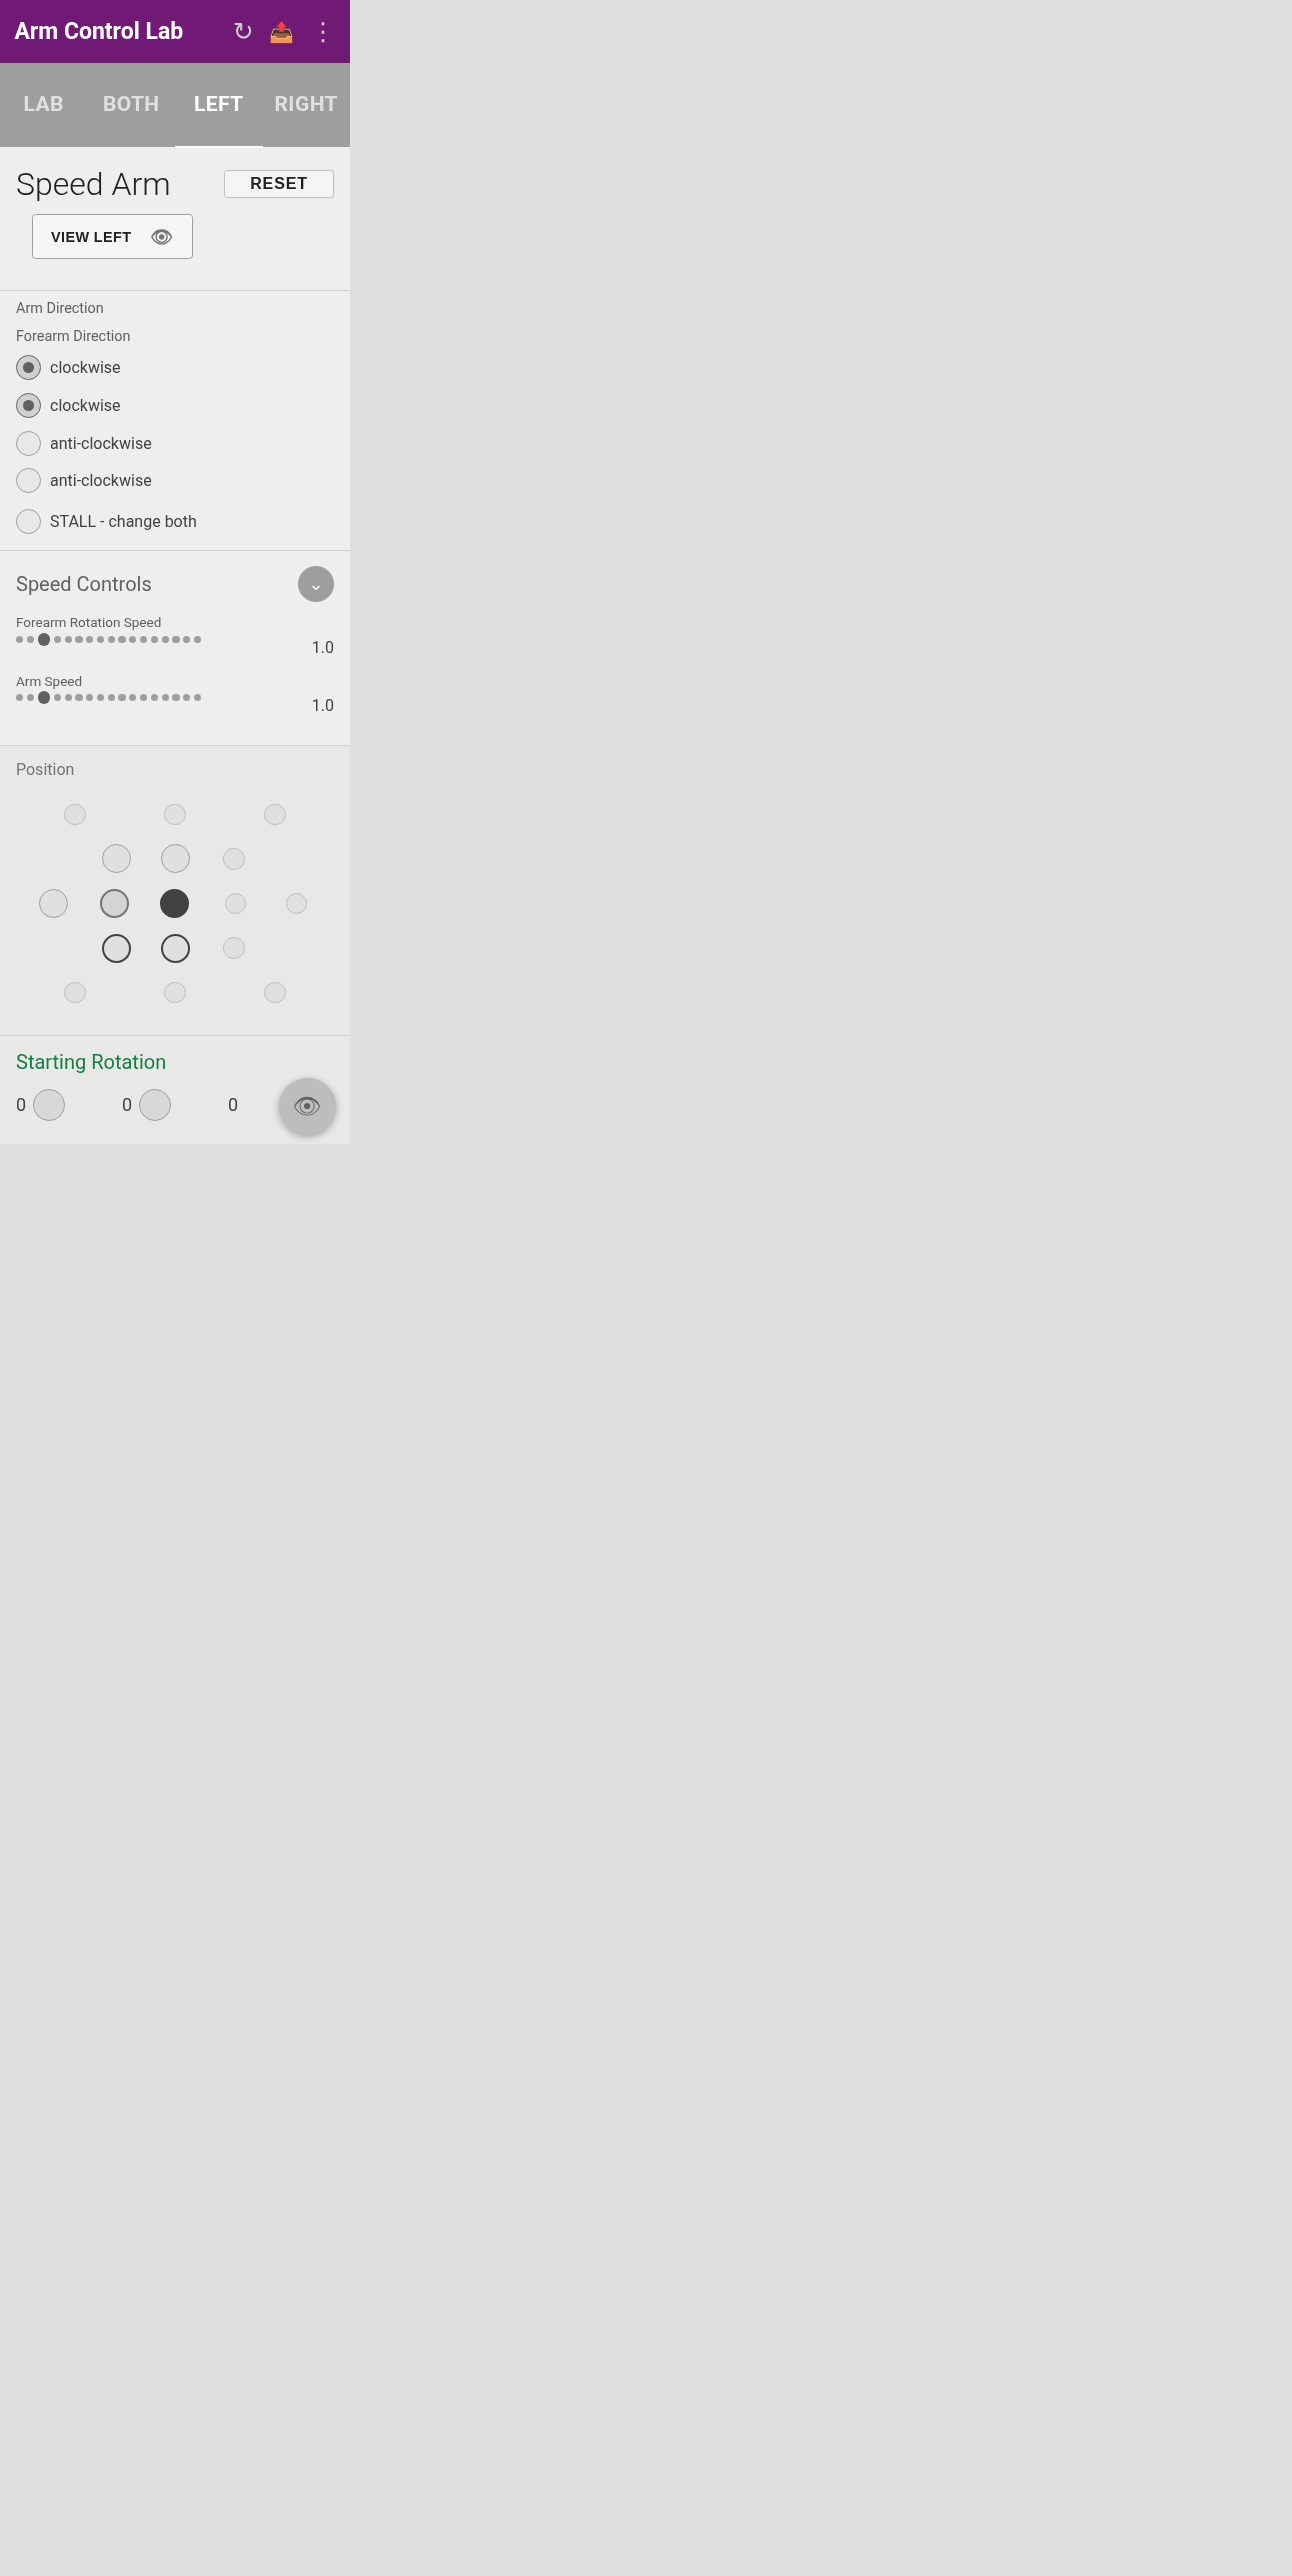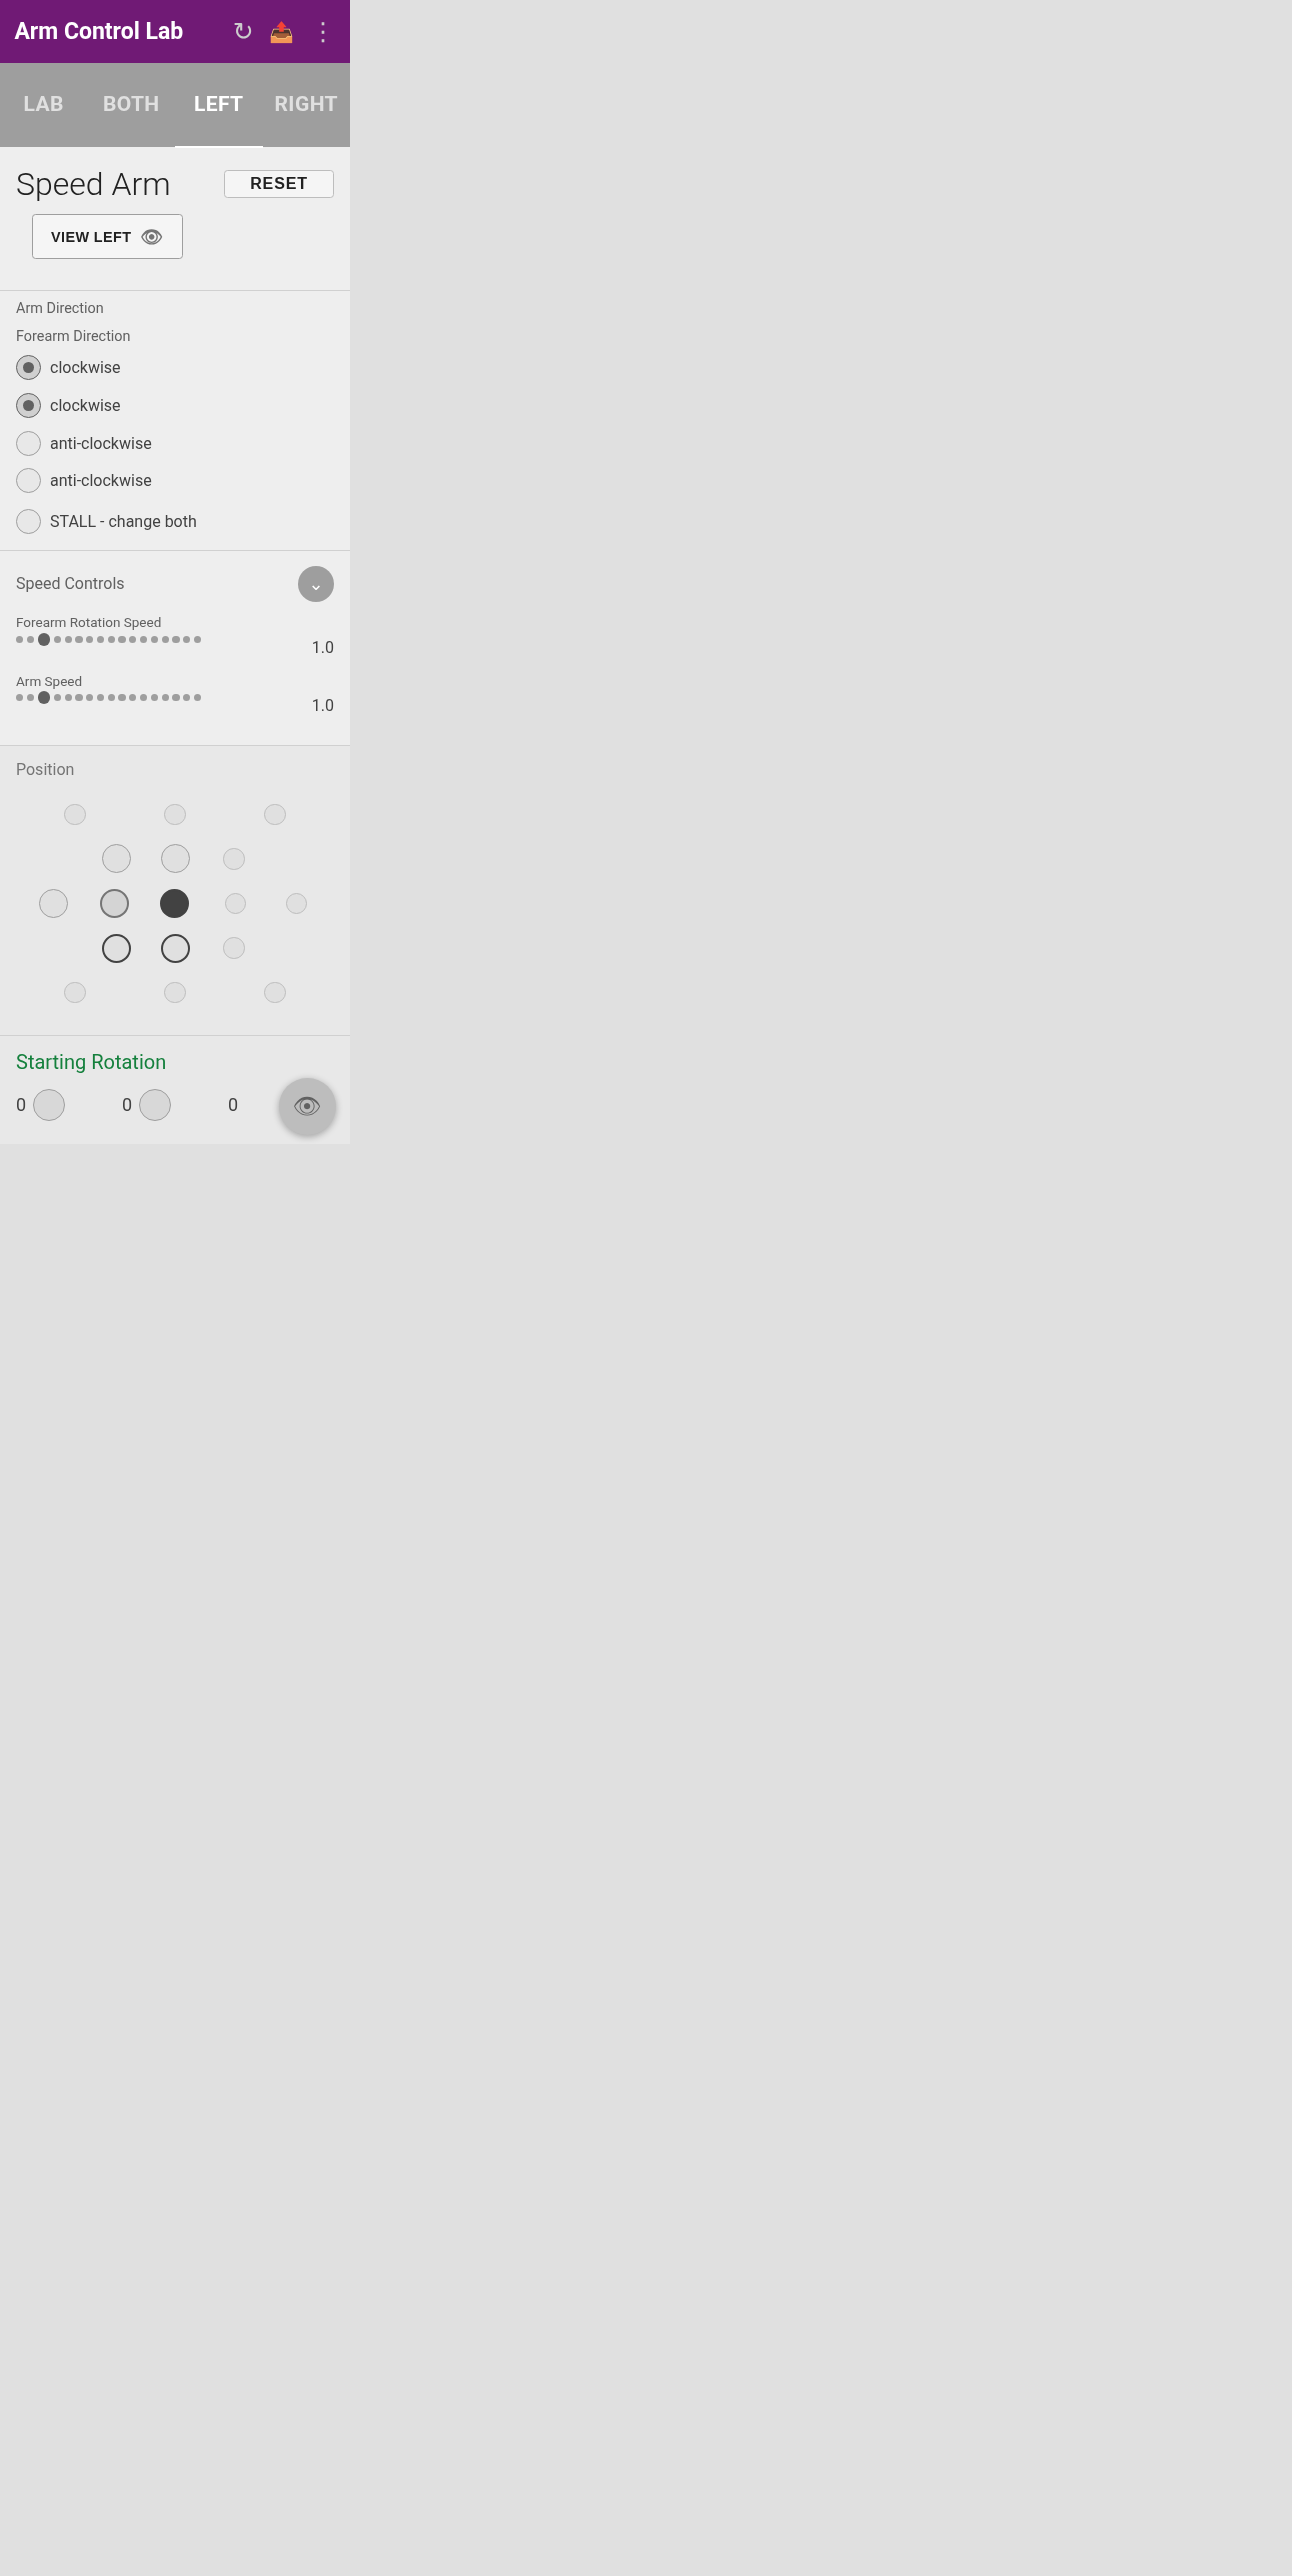--- a/index.html
+++ b/index.html
@@ -92,21 +92,21 @@
       margin: 3.6px 16px 16px 16px;
       background: #f5f5f5;
       border: 1.3px solid #9e9e9e;
       border-radius: 3.6px;
       padding: 10.8px 18px;
       font-size: 14.4px;
       font-weight: bold;
       color: #212121;
       display: inline-flex;
       align-items: center;
-      gap: 9px;
+      gap: 19px;
       cursor: pointer;
       letter-spacing: 0.4px;
     }
     .eye-icon {
       font-size: 18px;
       color: #757575;
     }
 
     
     .direction-section {
@@ -174,21 +174,21 @@
       border-top: 0.9px solid #d0d0d0;
       padding: 14.4px 16px;
     }
     .speed-header {
       display: flex;
       align-items: center;
       justify-content: space-between;
       margin-bottom: 12.6px;
     }
     .speed-title {
-      font-size: 16px;
+      font-size: 20px;
       color: #616161;
       font-weight: 400;
     }
     .chevron-btn {
       width: 36px;
       height: 36px;
       border-radius: 50%;
       background: #9e9e9e;
       display: flex;
       align-items: center;

